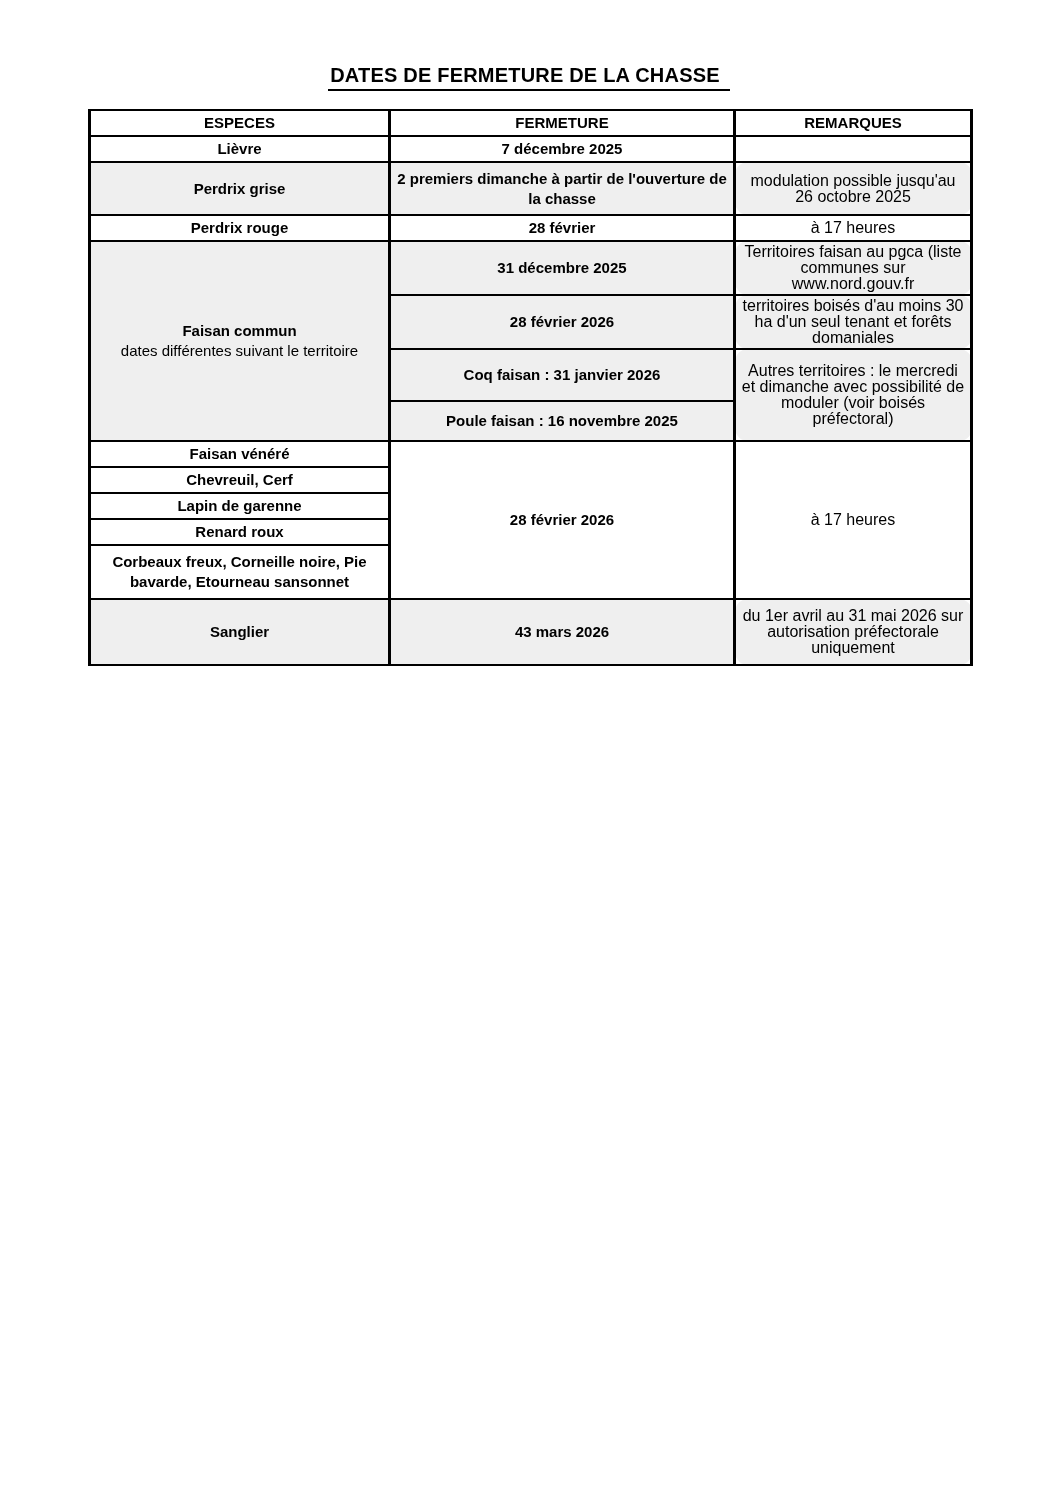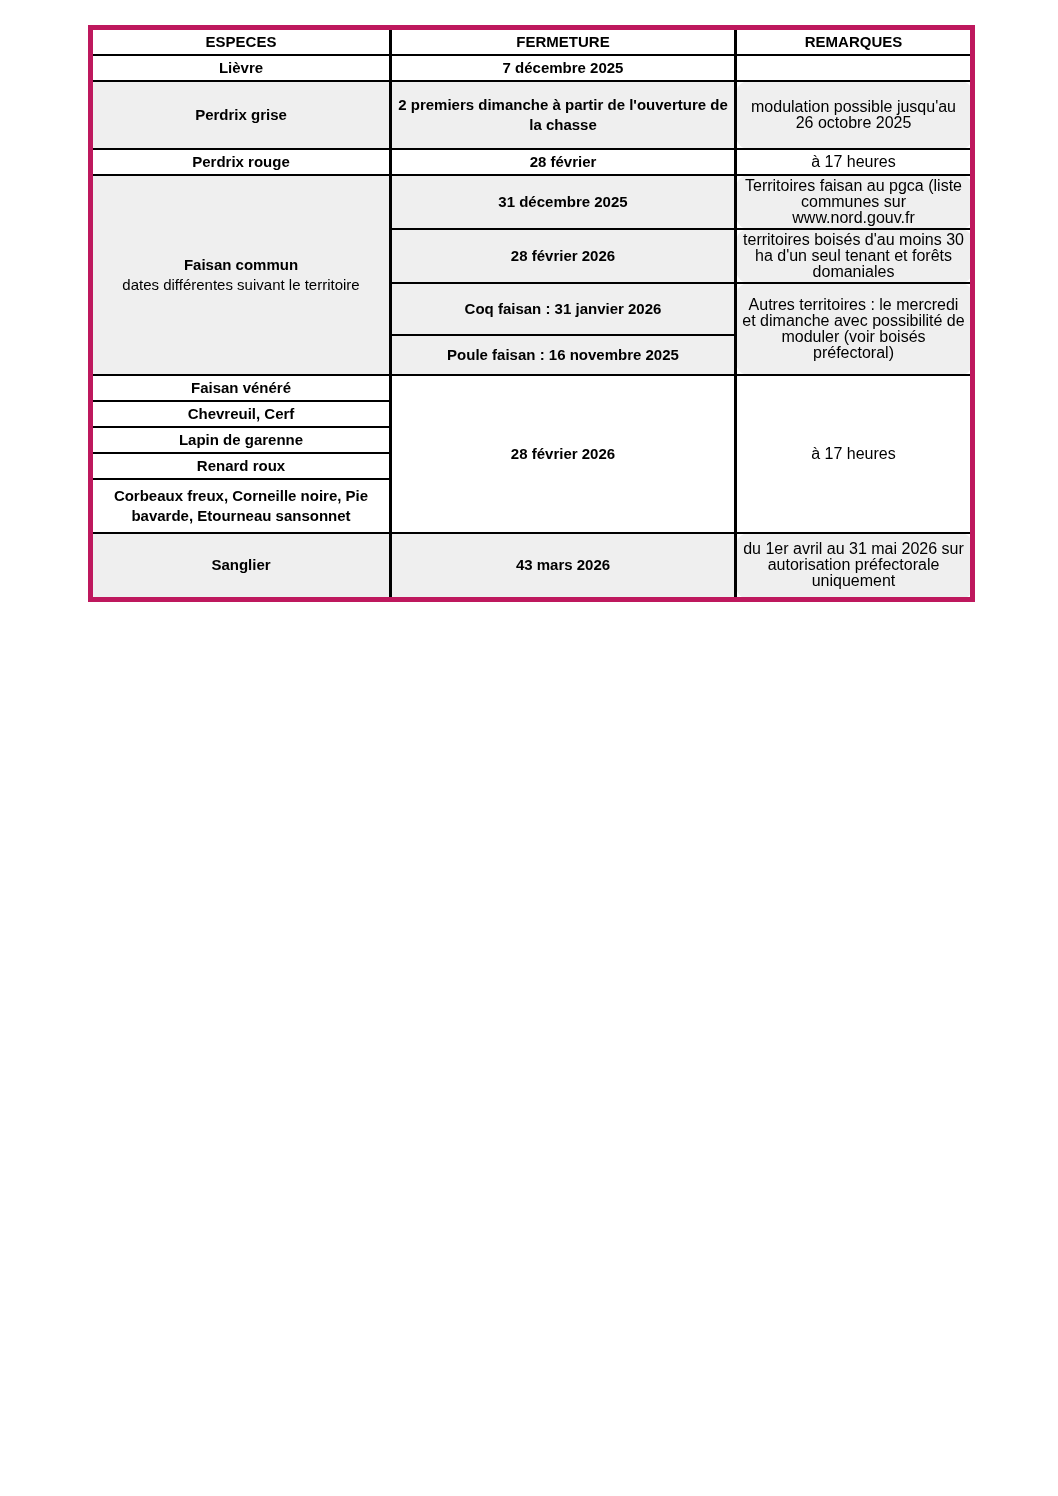--- a/index.html
+++ b/index.html
@@ -20,25 +20,25 @@
     display: inline-block;
     font-size: 20px;
     font-weight: bold;
     letter-spacing: 0.2px;
     border-bottom: 2px solid #000000;
     padding: 0 10px 2px 2px;
     white-space: nowrap;
   }
   table.chasse {
     margin-left: 88px;
-    margin-top: 25px;
+    margin-top: 18px;
     width: 882px;
     border-collapse: collapse;
     table-layout: fixed;
-    border: 5px solid #be185d;
+    border: 1px solid #be185d;
   }
   .chasse col.c1 { width: 300px; }
   .chasse col.c2 { width: 345px; }
   .chasse col.c3 { width: 237px; }
   .chasse th, .chasse td {
     border: 2px solid #000000;
     border-left-width: 3px;
     border-right-width: 3px;
     text-align: center;
     vertical-align: middle;
@@ -51,20 +51,23 @@
   .shade { background: #efefef; }
   .thick-b { border-bottom-width: 3px; }
   .thin-b { border-bottom-width: 1px; }
   .thin-t { border-top-width: 1px; }
 </style>
 </head>
 <body>
 
 <div class="page">
 
+  <div class="title-wrap">
+    <span class="title-text">DATES DE FERMETURE DE LA CHASSE</span>
+  </div>
 
   <table class="chasse">
     <colgroup>
         <col class="c1">
         <col class="c2">
         <col class="c3">
       </colgroup>
 
     <tbody>
         <tr style="height:24px">
@@ -72,21 +75,21 @@
       <th class="b15 thick-b">FERMETURE</th>
       <th class="b15 thick-b">REMARQUES</th>
     </tr>
 
     <tr style="height:20px">
       <td class="b15 thick-b">Lièvre</td>
       <td class="b15 thick-b">7 décembre 2025</td>
       <td class="rem thick-b"></td>
     </tr>
 
-    <tr style="height:68px">
+    <tr style="height:53px">
       <td class="b15 shade">Perdrix grise</td>
       <td class="b15 shade">2 premiers dimanche à partir de l'ouverture de la chasse</td>
       <td class="rem shade">modulation possible jusqu'au 26 octobre 2025</td>
     </tr>
 
     <tr style="height:25px">
       <td class="b15 thick-b">Perdrix rouge</td>
       <td class="b15 thick-b">28 février</td>
       <td class="rem thick-b">à 17 heures</td>
     </tr>

